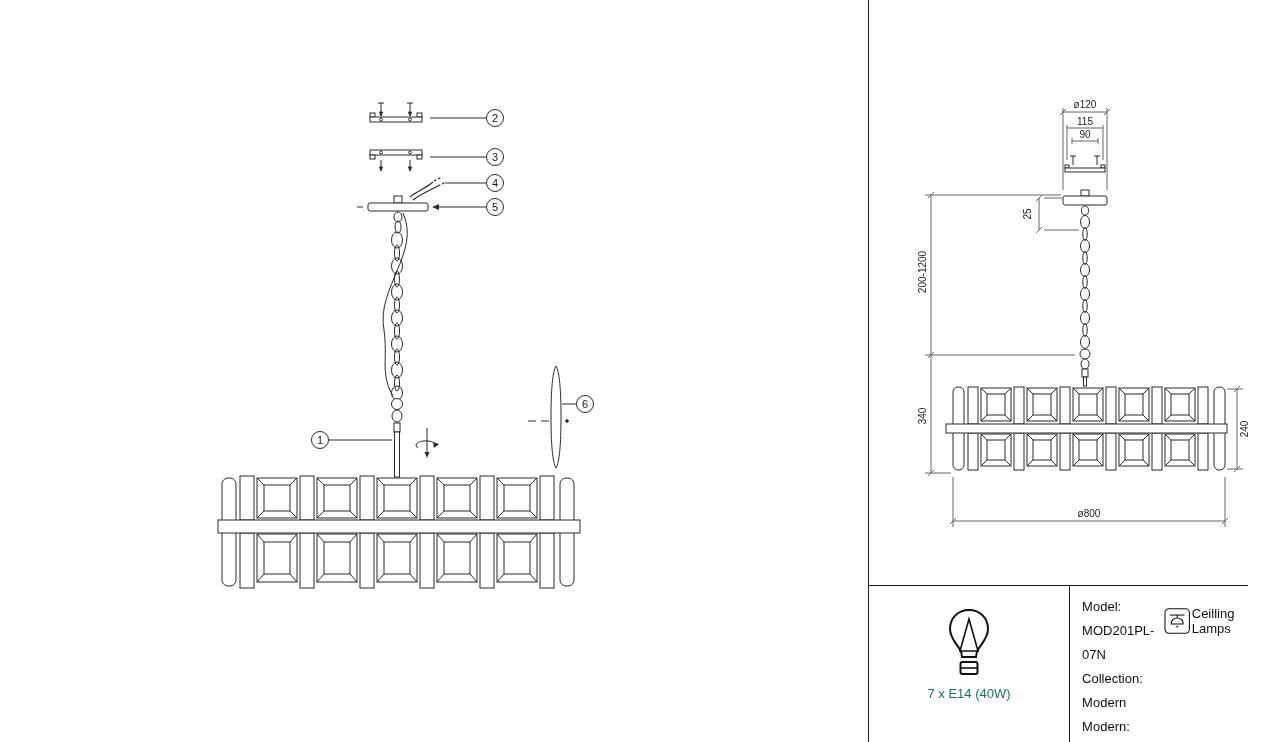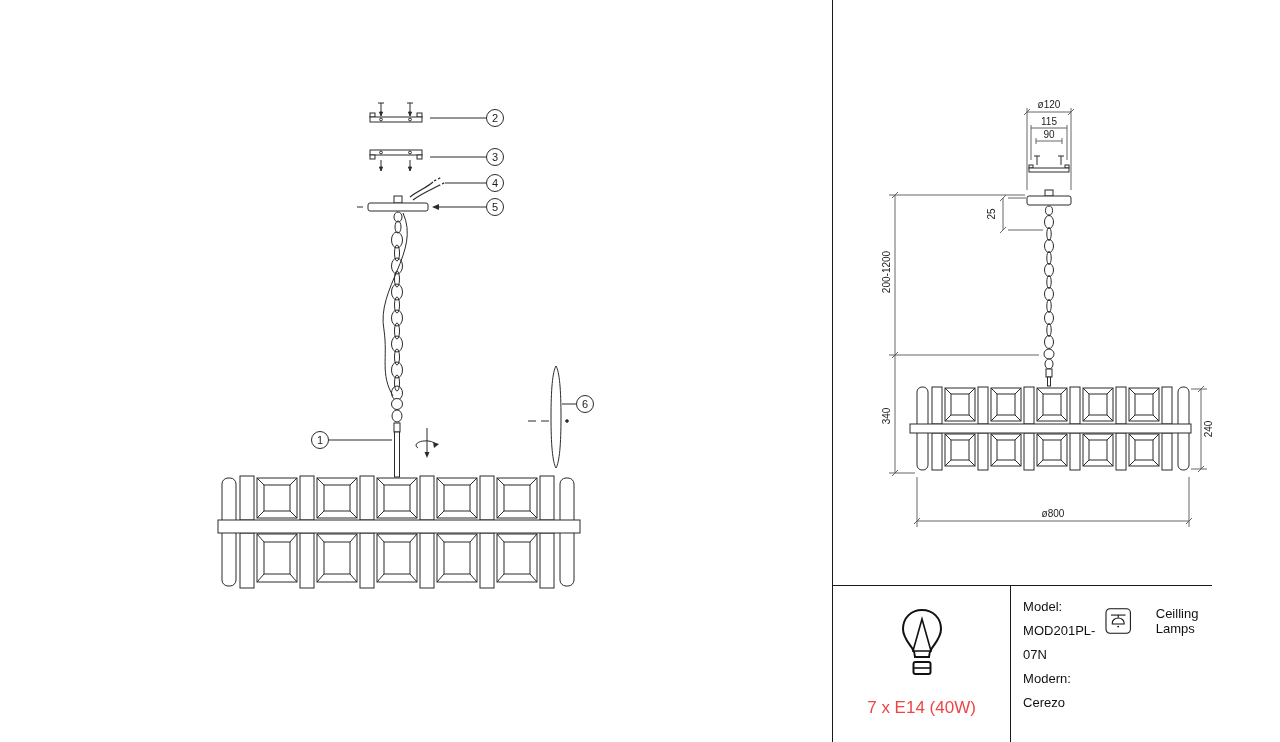--- a/index.html
+++ b/index.html
@@ -2,40 +2,40 @@
 <html><head>
 <meta charset="utf-8">
 <style>
   html,body{margin:0;padding:0;background:#fff;}
   .page{
     position:relative;width:1280px;height:742px;background:#fff;
     font-family:"Liberation Sans", sans-serif;color:#1a1a1a;overflow:hidden;
   }
   .left-col{position:absolute;left:0;top:0;width:828px;height:742px;}
   .right-col{
-    position:absolute;left:832px;top:0;width:380px;height:742px;
+    position:absolute;left:868px;top:0;width:380px;height:742px;
     border-left:1px solid #1a1a1a;box-sizing:border-box;
   }
   .right-col svg{display:block;}
   .info-bar{
     display:flex;height:157px;border-top:1px solid #1a1a1a;box-sizing:border-box;
   }
   .bulb-panel{
     width:201px;display:flex;flex-direction:column;align-items:center;
     padding-top:20px;box-sizing:border-box;
   }
-  .bulb-label{margin-top:12px;font-size:17px;color:#ef4444;}
+  .bulb-label{font-size:13px;color:#0f766e;}
   .model-panel{
     flex:1;border-left:1px solid #1a1a1a;display:flex;flex-direction:row;
     box-sizing:border-box;
   }
   .model-lines{flex:1;padding:9px 0 0 12px;}
   .model-lines div{font-size:13px;line-height:24px;color:#111;}
   .panel-divider{height:0;border-top:1px solid #1a1a1a;}
-  .category-row{height:69px;display:flex;align-items:center;gap:24px;padding-left:10px;}
+  .category-row{height:69px;display:flex;align-items:center;gap:1px;padding-left:10px;}
   .category-label{font-size:13px;color:#111;}
   svg text{font-family:"Liberation Sans", sans-serif;fill:#222;}
   .dim-label{font-size:10px;}
   .callout-num{font-size:11px;}
 </style>
 </head>
 <body>
 
 <div class="page">
 
@@ -363,20 +363,21 @@
             <path d="M28,13 L37,45 L19,45 Z" stroke-width="1.6"></path>
             <rect x="19.5" y="56" width="17" height="12" rx="2"></rect>
             <line x1="19.5" y1="62" x2="36.5" y2="62" stroke-width="1.6"></line>
           </g>
         </svg>
         <div class="bulb-label">7 x E14 (40W)</div>
       </div>
       <div class="model-panel">
         <div class="model-lines">
           <div>Model: MOD201PL-07N</div>
+          <div>Collection: Modern</div>
           <div>Modern: Cerezo</div>
         </div>
         <div class="panel-divider"></div>
         <div class="category-row">
           <svg width="40" height="40" viewBox="0 0 40 40">
             <g stroke="#111" fill="none" stroke-width="1.6">
               <rect x="1.5" y="1.5" width="37" height="37" rx="6"></rect>
               <line x1="9" y1="11" x2="31" y2="11"></line>
               <line x1="20" y1="11" x2="20" y2="15"></line>
               <path d="M11,23 A9,7.5 0 0 1 29,23 L29,24.5 L11,24.5 Z"></path>

